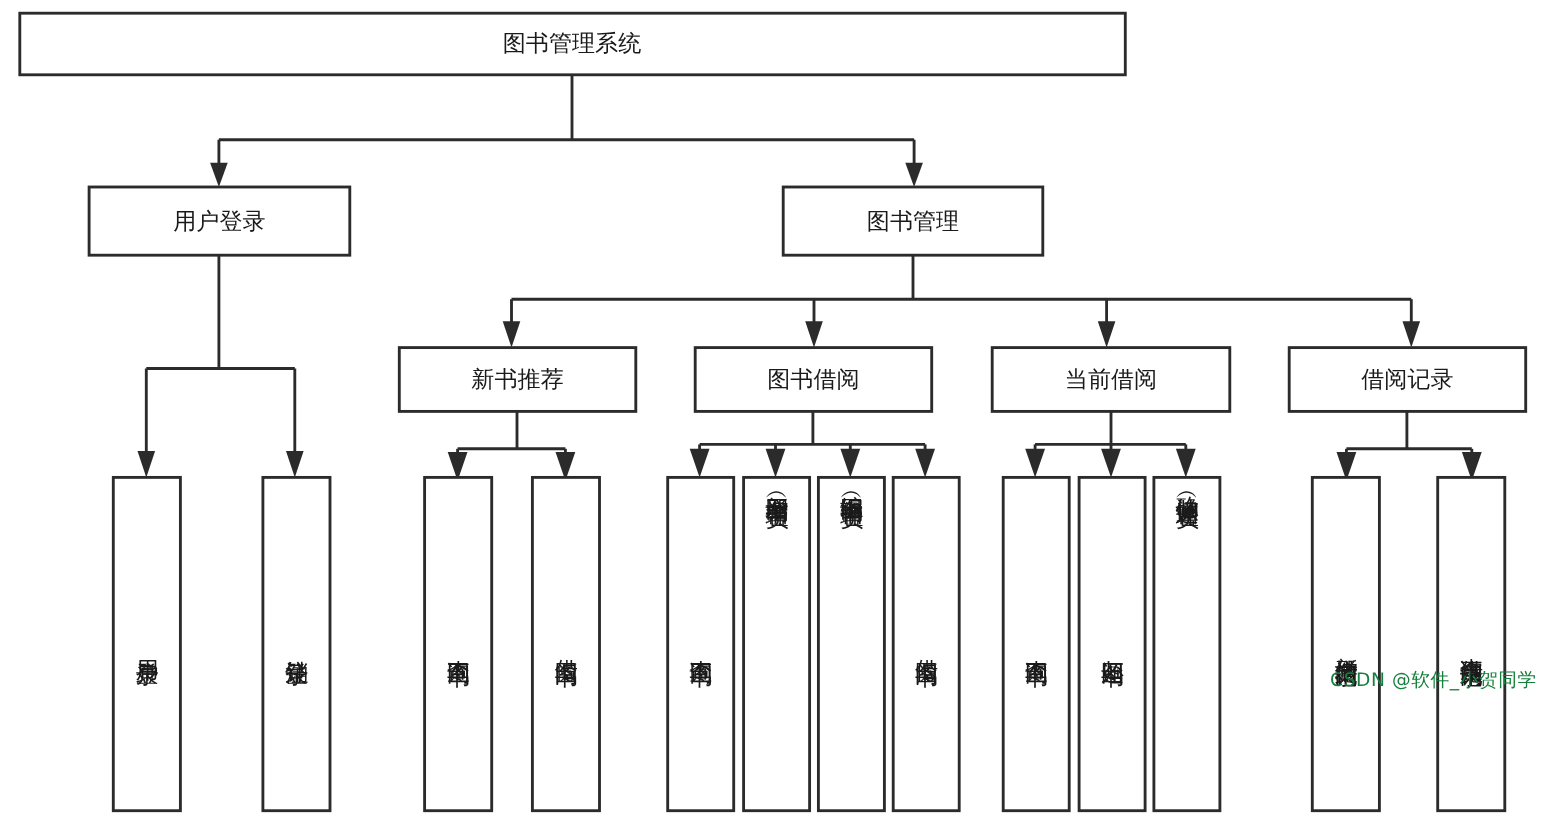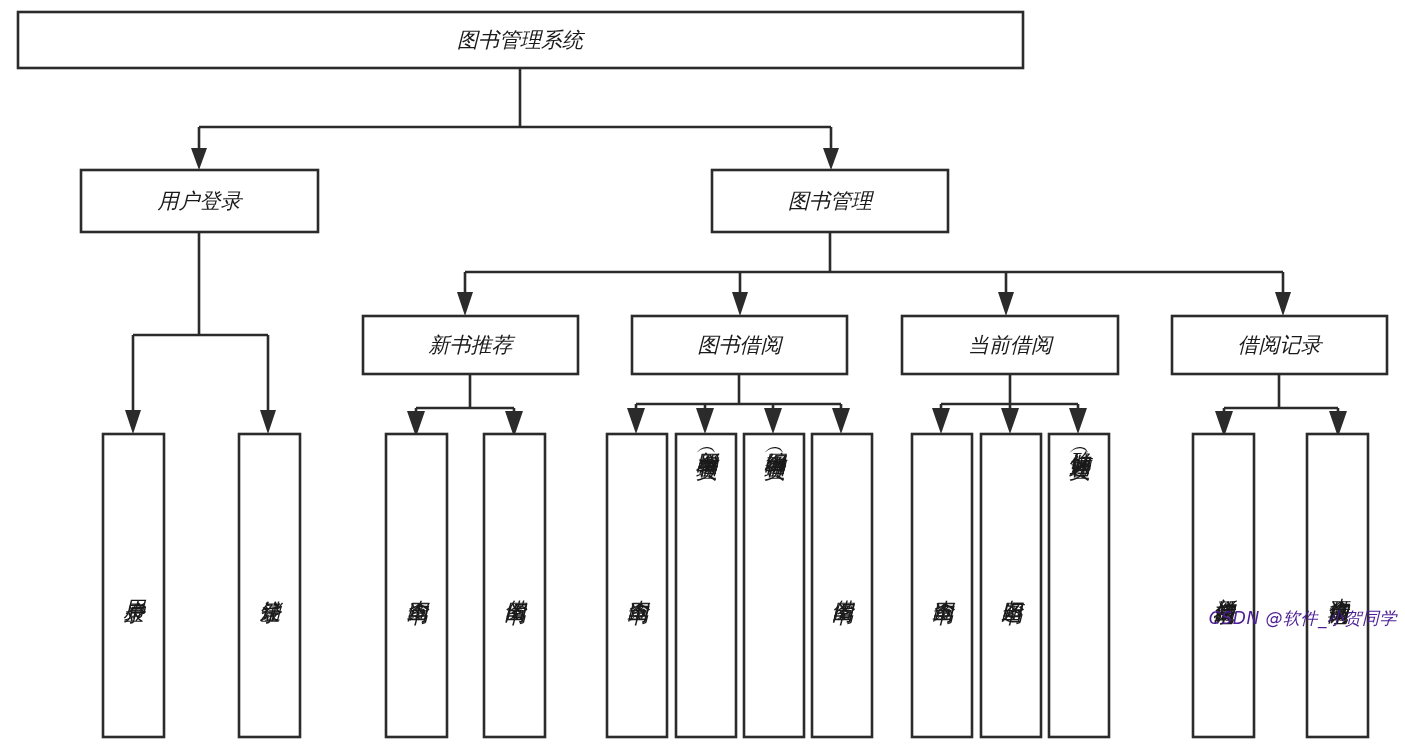--- a/index.html
+++ b/index.html
@@ -11,21 +11,20 @@
     width: 1405px;
     height: 747px;
     font-family: "DejaVu Sans", "Liberation Sans", sans-serif;
     overflow: hidden;
   }
   #diagram-root {
     position: relative;
     width: 1405px;
     height: 636px;
     background: #ffffff;
-    font-style: italic;
   }
   svg.diagram {
     position: absolute;
     left: 0;
     top: 0;
     width: 1405px;
     height: 747px;
     display: block;
   }
   .node-box {
@@ -66,21 +65,21 @@
     color: #1a1a1a;
     letter-spacing: 1.5px;
     white-space: nowrap;
   }
   .watermark {
     position: absolute;
     right: 8px;
     bottom: 6px;
     font-family: "DejaVu Sans", "Liberation Sans", sans-serif;
     font-size: 17px;
-    color: #4c1d95;
+    color: #15803d;
     letter-spacing: 0.5px;
     pointer-events: none;
   }
 </style>
 </head>
 <body>
 
 <div id="diagram-root">
 
   <svg class="diagram" viewBox="0 0 1405 747">

